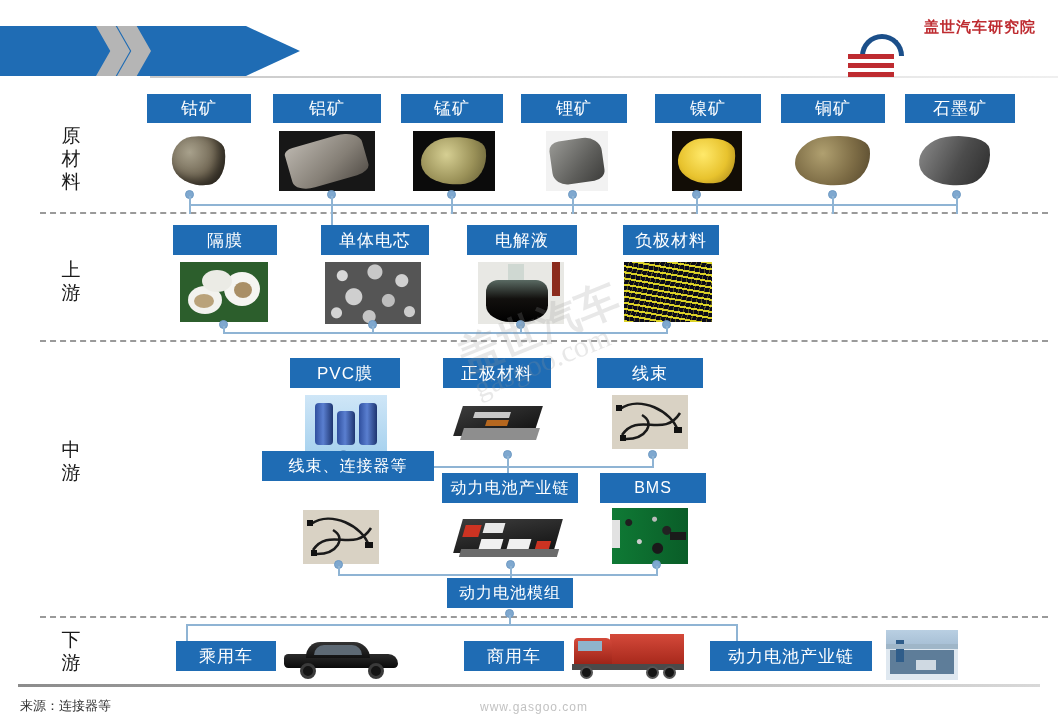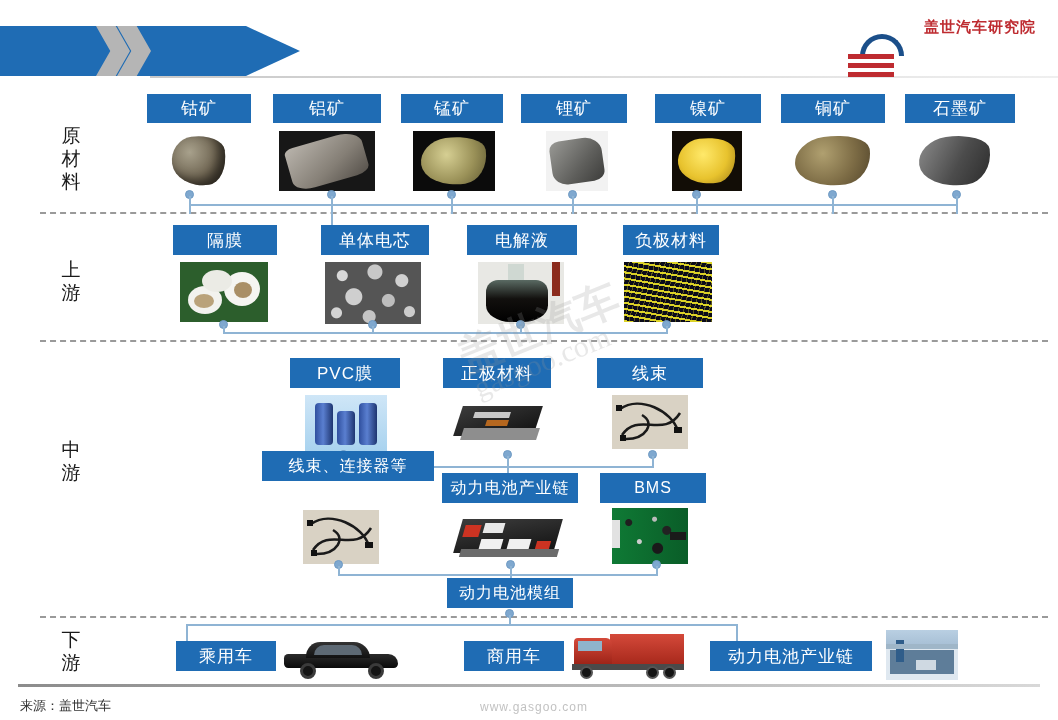--- a/index.html
+++ b/index.html
@@ -362,14 +362,14 @@
   <div style="position:absolute;left:4px;top:20px;width:64px;height:24px;background:#5e7d99;"></div>
   <div style="position:absolute;left:10px;top:10px;width:8px;height:22px;background:#2f5d8a;"></div>
   <div style="position:absolute;left:0;top:14px;width:72px;height:5px;background:#9fb6c8;"></div>
   <div style="position:absolute;left:30px;top:30px;width:20px;height:10px;background:#cfd9e2;"></div>
 </div>
 
 <div id="watermark">盖世汽车</div>
 <div id="watermark2">gasgoo.com</div>
 
 <div id="footer-rule"></div>
-<div id="footer-source">来源：盖世汽车</div>
+<div id="footer-source">来源：连接器等</div>
 <div id="footer-url">www.gasgoo.com</div>
 
 </body></html>

